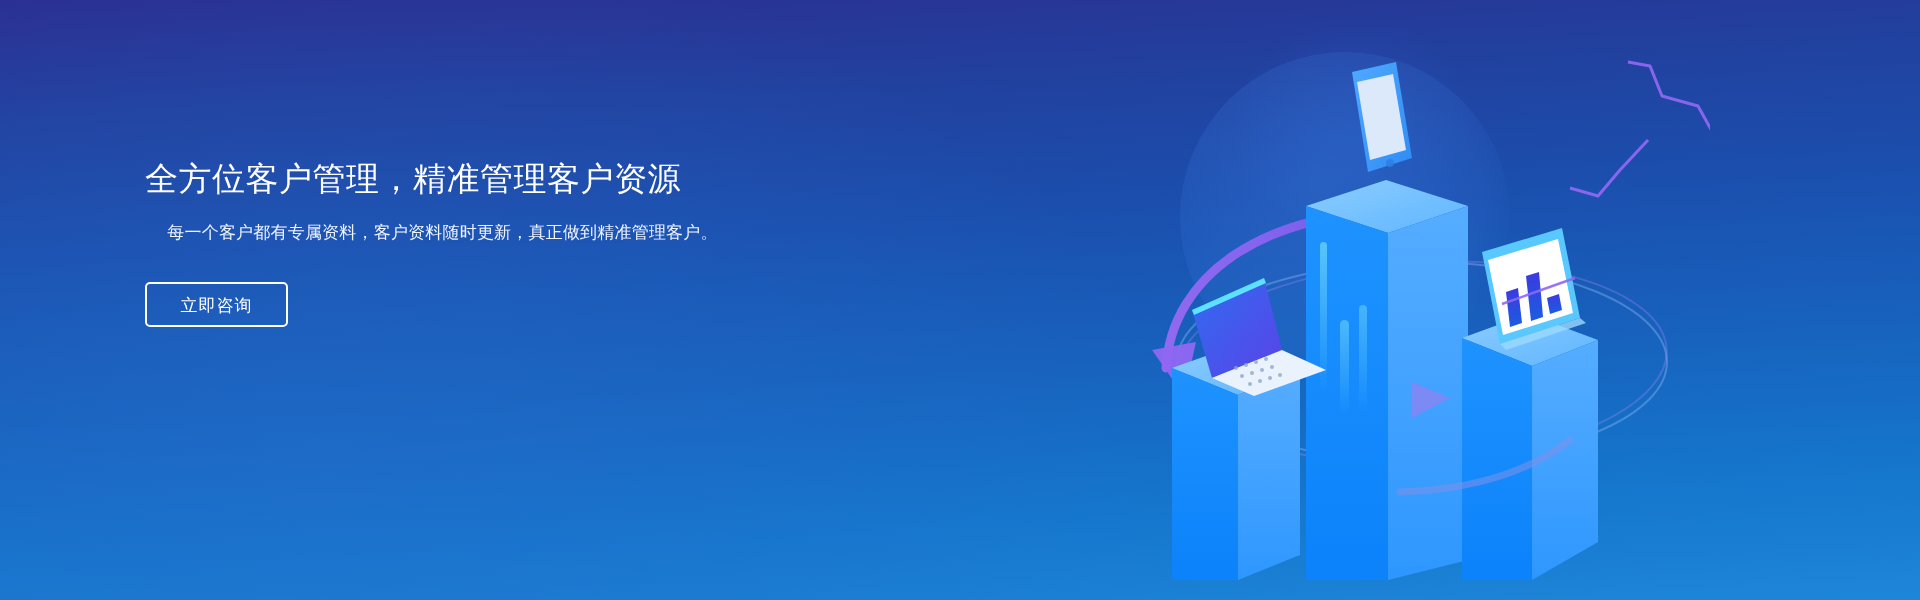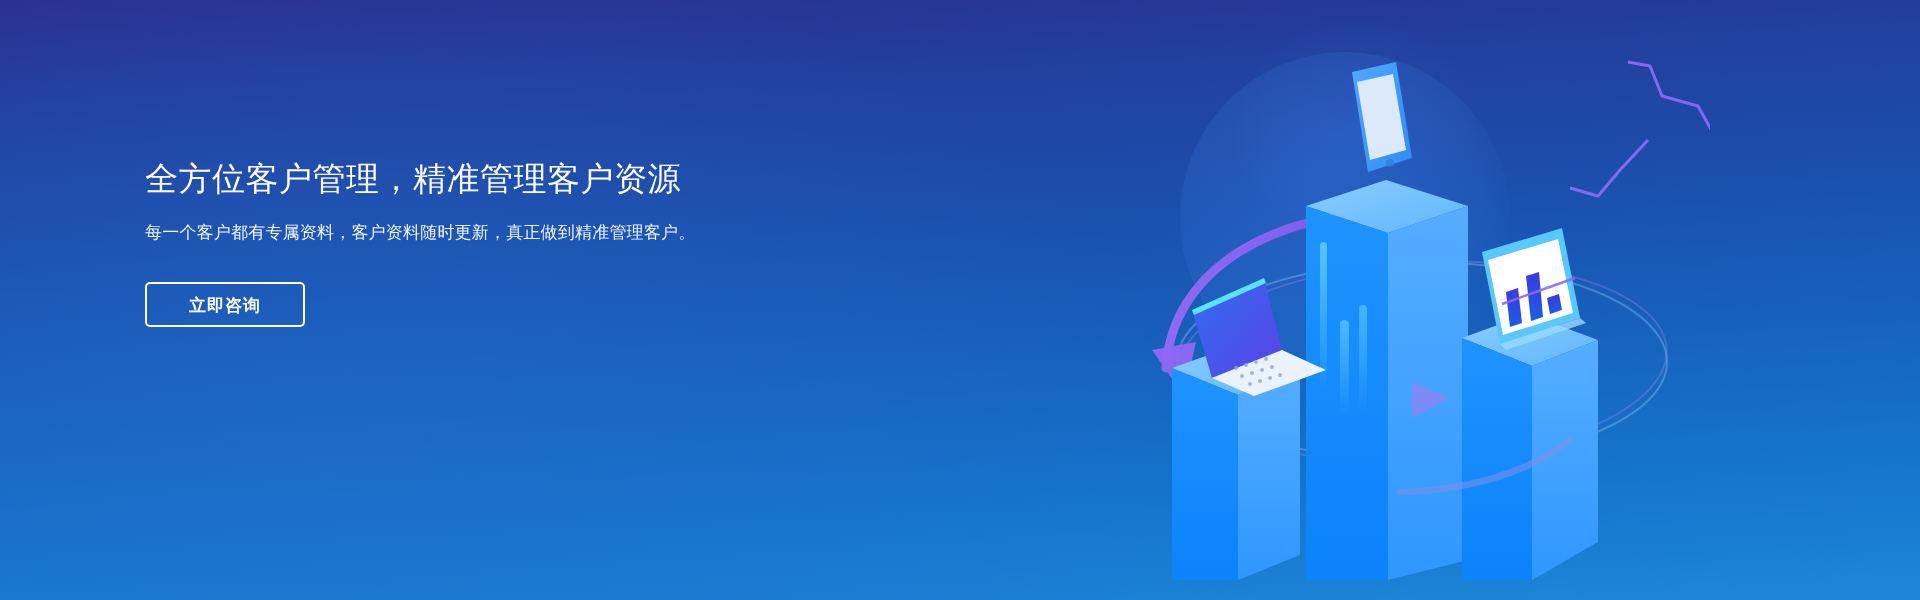--- a/index.html
+++ b/index.html
@@ -53,37 +53,37 @@
     line-height:1.25;
     white-space:nowrap;
   }
   .subcopy{
     margin-top:21px;
     font-size:17px;
     color:#eef4ff;
     line-height:1.58;
     width:595px;
     letter-spacing:.2px;
+    text-align:center;
   }
   .cta{
     display:block;
     margin-top:35px;
-    width:160px;
+    width:143px;
     height:45px;
     line-height:43px;
     text-align:center;
     border:2px solid #ffffff;
     border-radius:5px;
     background:transparent;
     color:#ffffff;
     font-size:17px;
     font-family:inherit;
     letter-spacing:1px;
     cursor:pointer;
-    font-weight:bold;
   }
 
   
   .art{
     position:absolute;
     left:1150px;
     top:20px;
     width:560px;
     height:560px;
   }

